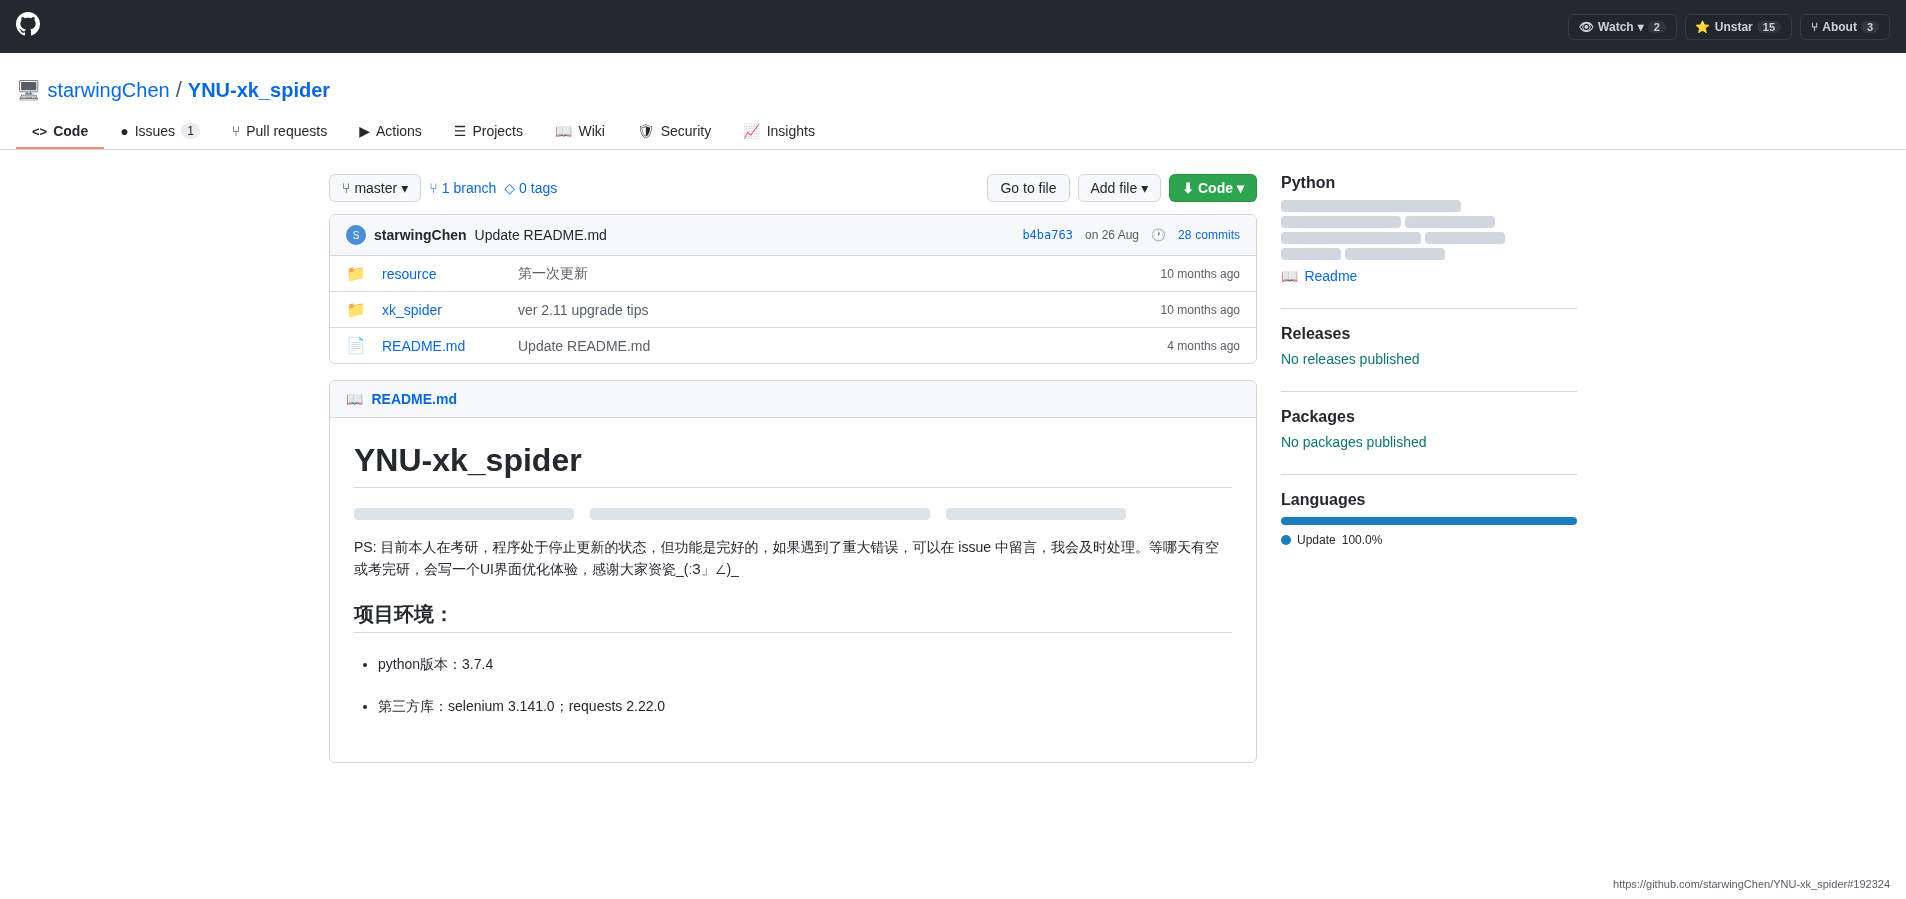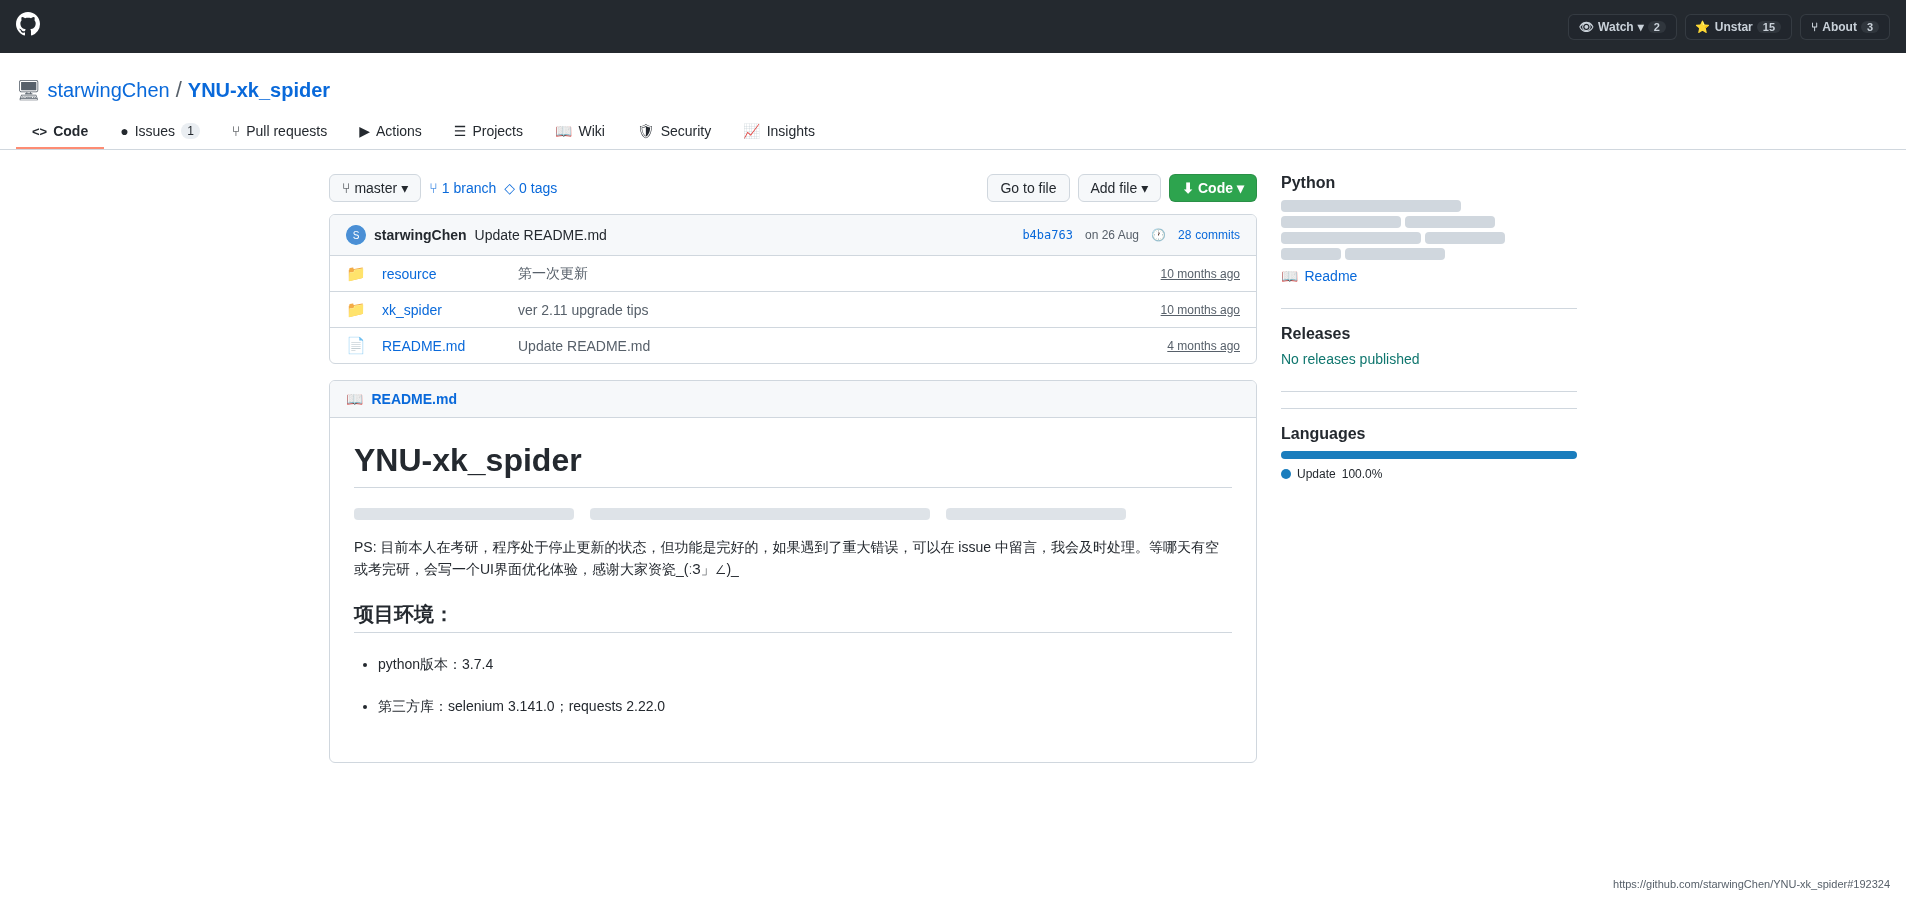--- a/index.html
+++ b/index.html
@@ -47,21 +47,21 @@
     .commit-row-right { display: flex; align-items: flex-end; gap: 12px; color: #57606a; font-size: 12px; white-space: nowrap; }
     .commit-hash { color: #0969da; text-decoration: none; font-family: monospace; }
     .commits-link { color: #0969da; text-decoration: none; display: flex; align-items: center; gap: 4px; }
     
     .file-row { display: flex; align-items: center; padding: 8px 16px; border-bottom: 1px solid #d0d7de; gap: 16px; }
     .file-row:last-child { border-bottom: none; }
     .file-icon { color: #57606a; font-size: 16px; min-width: 20px; }
     .folder-icon { color: #54aeff; }
     .file-name { color: #0969da; text-decoration: none; font-size: 14px; min-width: 120px; }
     .file-message { color: #57606a; flex: 1; font-size: 14px; overflow: hidden; text-overflow: ellipsis; white-space: nowrap; }
-    .file-time { color: #57606a; font-size: 12px; white-space: nowrap; text-align: right; min-width: 110px; text-decoration: underline; }
+    .file-time { color: #57606a; font-size: 12px; white-space: nowrap; text-align: right; min-width: 110px; }
     
     
     .readme-section { margin-top: 16px; border: 1px solid #d0d7de; border-radius: 6px; overflow: hidden; }
     .readme-header { padding: 10px 16px; background: #f6f8fa; border-bottom: 1px solid #d0d7de; display: flex; align-items: center; gap: 8px; }
     .readme-header-title { font-weight: 600; font-size: 14px; color: #0969da; }
     .readme-body { padding: 24px; }
     .readme-h1 { font-size: 32px; font-weight: 600; margin-bottom: 16px; padding-bottom: 8px; border-bottom: 1px solid #d0d7de; }
     .readme-text { line-height: 1.6; margin: 12px 0; color: #24292f; font-size: 14px; }
     .readme-h2 { font-size: 20px; font-weight: 600; margin: 20px 0 10px; padding-bottom: 4px; border-bottom: 1px solid #d0d7de; }
     .readme-list { list-style: disc; padding-left: 24px; }
@@ -285,20 +285,24 @@
 
     <hr class="sidebar-divider">
 
     <div class="sidebar-section">
       <h2 class="sidebar-title">Releases</h2>
       <p class="sidebar-text">No releases published</p>
     </div>
 
     <hr class="sidebar-divider">
 
+    <div class="sidebar-section">
+      <h2 class="sidebar-title">Packages</h2>
+      <p class="sidebar-text">No packages published</p>
+    </div>
 
     <hr class="sidebar-divider">
 
     <div class="sidebar-section">
       <h2 class="sidebar-title">Languages</h2>
       <div class="lang-bar"></div>
       <div class="lang-item">
         <span class="lang-dot"></span>
         <span>Update</span>
         <span>100.0%</span>

